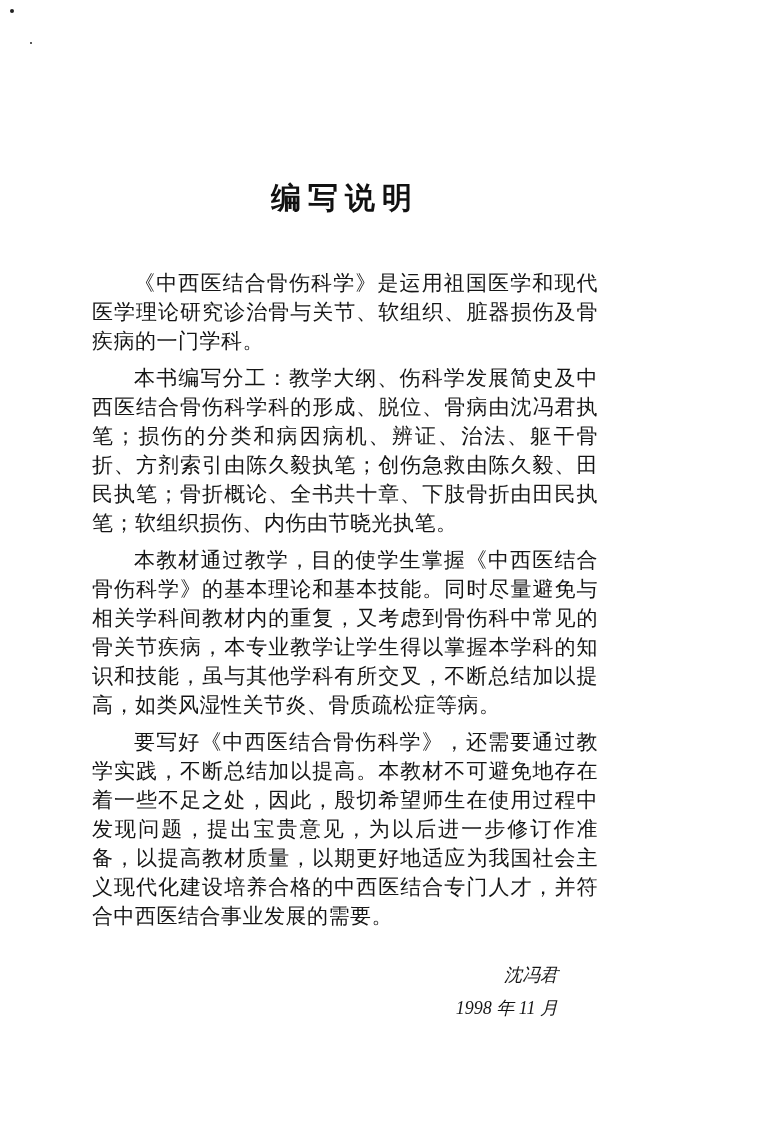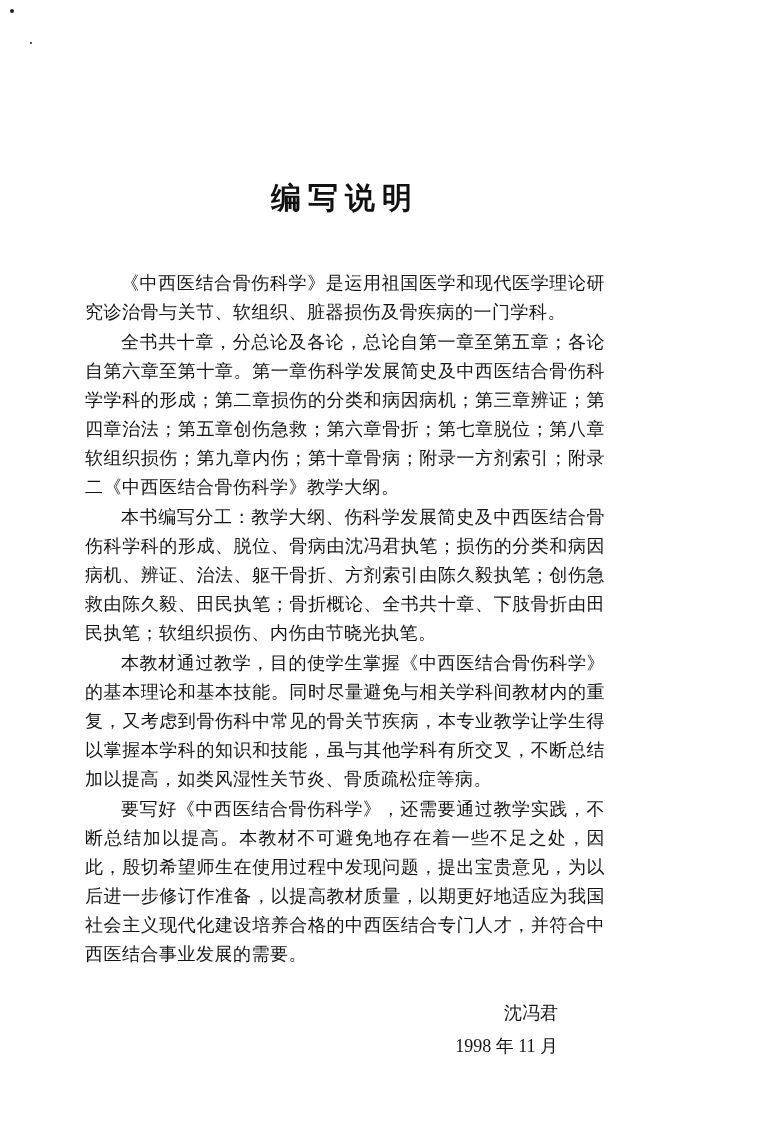--- a/index.html
+++ b/index.html
@@ -27,35 +27,36 @@
   }
   .title {
     font-size: 30px;
     font-weight: bold;
     text-align: center;
     letter-spacing: 7px;
     margin: 0 0 50px 0;
     color: #111111;
   }
   .body-text p {
-    margin: 1px;
-    font-size: 18px;
+    margin: 8px;
+    font-size: 21px;
     line-height: 29px;
     text-align: justify;
     text-indent: 2em;
     letter-spacing: 0.5px;
     color: #151515;
   }
   .signature-block {
     margin-top: 28px;
     text-align: right;
     padding-right: 48px;
     font-size: 18px;
     line-height: 33px;
     color: #151515;
+    font-style: italic;
   }
   .speck {
     position: absolute;
     background: #222222;
     border-radius: 50%;
   }
   .speck-1 { left: 10px; top: 9px; width: 4px; height: 4px; }
   .speck-2 { left: 30px; top: 42px; width: 2px; height: 2px; }
 </style>
 </head>
@@ -63,21 +64,20 @@
 
 <div class="page">
 
   <span class="speck speck-1"></span>
   <span class="speck speck-2"></span>
 
   <h1 class="title">编写说明</h1>
 
   <div class="body-text">
     <p>《中西医结合骨伤科学》是运用祖国医学和现代医学理论研究诊治骨与关节、软组织、脏器损伤及骨疾病的一门学科。</p>
-    <p>全书共十章，分总论及各论，总论自第一章至第五章；各论自第六章至第十章。第一章伤科学发展简史及中西医结合骨伤科学学科的形成；第二章损伤的分类和病因病机；第三章辨证；第四章治法；第五章创伤急救；第六章骨折；第七章脱位；第八章软组织损伤；第九章内伤；第十章骨病；附录一方剂索引；附录二《中西医结合骨伤科学》教学大纲。</p>
     <p>本书编写分工：教学大纲、伤科学发展简史及中西医结合骨伤科学科的形成、脱位、骨病由沈冯君执笔；损伤的分类和病因病机、辨证、治法、躯干骨折、方剂索引由陈久毅执笔；创伤急救由陈久毅、田民执笔；骨折概论、全书共十章、下肢骨折由田民执笔；软组织损伤、内伤由节晓光执笔。</p>
     <p>本教材通过教学，目的使学生掌握《中西医结合骨伤科学》的基本理论和基本技能。同时尽量避免与相关学科间教材内的重复，又考虑到骨伤科中常见的骨关节疾病，本专业教学让学生得以掌握本学科的知识和技能，虽与其他学科有所交叉，不断总结加以提高，如类风湿性关节炎、骨质疏松症等病。</p>
     <p>要写好《中西医结合骨伤科学》，还需要通过教学实践，不断总结加以提高。本教材不可避免地存在着一些不足之处，因此，殷切希望师生在使用过程中发现问题，提出宝贵意见，为以后进一步修订作准备，以提高教材质量，以期更好地适应为我国社会主义现代化建设培养合格的中西医结合专门人才，并符合中西医结合事业发展的需要。</p>
   </div>
 
   <div class="signature-block">
     <div>沈冯君</div>
     <div>1998 年 11 月</div>
   </div>
 

